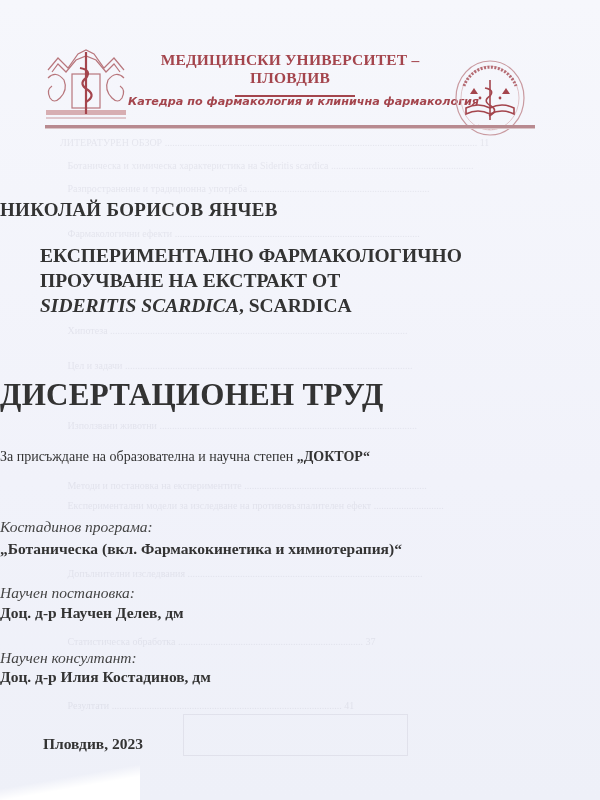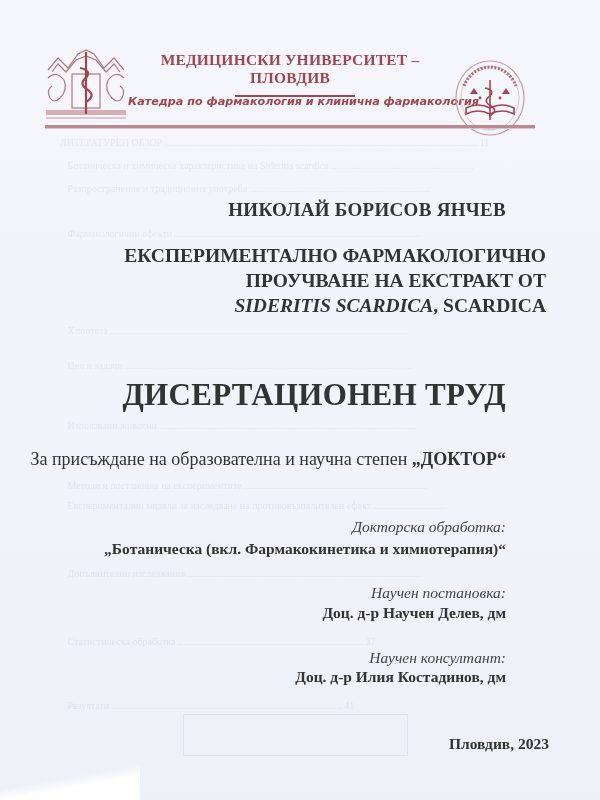--- a/index.html
+++ b/index.html
@@ -13,21 +13,21 @@
     .page {
       position: absolute; left: 0; top: 0; width: 600px; height: 800px;
       background: linear-gradient(180deg, #f6f7fc 0%, #f1f2fa 60%, #eef0f8 100%);
     }
     .bleed {
       position: absolute; left: 60px; width: 480px;
       font-family: "Liberation Serif", serif; font-size: 10px;
       color: rgba(120,125,150,0.13);
       white-space: nowrap; overflow: hidden;
     }
-    .abs { position: absolute; left: 18px; width: 488px; text-align: right; }
+    .abs { position: absolute; left: 0; width: 488px; text-align: left; }
     
     .logo-left { position: absolute; left: 42px; top: 48px; width: 88px; height: 78px; }
     .logo-right { position: absolute; left: 452px; top: 58px; width: 76px; height: 80px; }
     .uni-name {
       position: absolute; left: 140px; top: 51px; width: 300px; text-align: center;
       font-family: "Liberation Serif", serif; font-weight: bold; font-size: 15.5px;
       color: #a4454d; letter-spacing: 0.2px;
     }
     .faculty {
       position: absolute; left: 140px; top: 74px; width: 300px; text-align: center;
@@ -46,21 +46,21 @@
       position: absolute; left: 45px; top: 125px; width: 490px; height: 3px;
       background: #b88a90; border-bottom: 1px solid #d9c4c7;
     }
     .author { top: 199px; font-weight: bold; font-size: 19px; color: #333; letter-spacing: 0.3px; }
     .title-line { font-weight: bold; font-size: 19.5px; color: #333; padding-left: 40px; }
     .t1 { top: 245px; }
     .t2 { top: 270px; }
     .t3 { top: 295px; }
     .italic { font-style: italic; }
     .diss { top: 377px; font-weight: bold; font-size: 31px; color: #333; letter-spacing: 0.3px; }
-    .degree { top: 449px; font-size: 18px; color: #333; }
+    .degree { top: 449px; font-size: 14px; color: #333; }
     .degree b { font-weight: bold; }
     .lbl { font-style: italic; font-size: 15.5px; color: #444; }
     .val { font-weight: bold; font-size: 15.5px; color: #333; }
     .p1 { top: 518px; }
     .p2 { top: 540px; }
     .s1 { top: 584px; }
     .s2 { top: 604px; }
     .c1 { top: 649px; }
     .c2 { top: 668px; }
     .city { top: 735px; font-weight: bold; font-size: 15.5px; color: #333; padding-left: 43px; }
@@ -140,21 +140,21 @@
   <div class="abs author">НИКОЛАЙ БОРИСОВ ЯНЧЕВ</div>
 
   <div class="abs title-line t1">ЕКСПЕРИМЕНТАЛНО ФАРМАКОЛОГИЧНО</div>
   <div class="abs title-line t2">ПРОУЧВАНЕ НА ЕКСТРАКТ ОТ</div>
   <div class="abs title-line t3"><span class="italic">SIDERITIS SCARDICA</span><span>, SCARDICA</span></div>
 
   <div class="abs diss">ДИСЕРТАЦИОНЕН ТРУД</div>
 
   <div class="abs degree"><span>За присъждане на образователна и научна степен </span><b>„ДОКТОР“</b></div>
 
-  <div class="abs lbl p1">Докторска обработка:</div>
+  <div class="abs lbl p1">Костадинов програма:</div>
   <div class="abs val p2">„Ботаническа (вкл. Фармакокинетика и химиотерапия)“</div>
 
   <div class="abs lbl s1">Научен постановка:</div>
   <div class="abs val s2">Доц. д-р Научен Делев, дм</div>
 
   <div class="abs lbl c1">Научен консултант:</div>
   <div class="abs val c2">Доц. д-р Илия Костадинов, дм</div>
 
   <div class="abs city">Пловдив, 2023</div>
 

